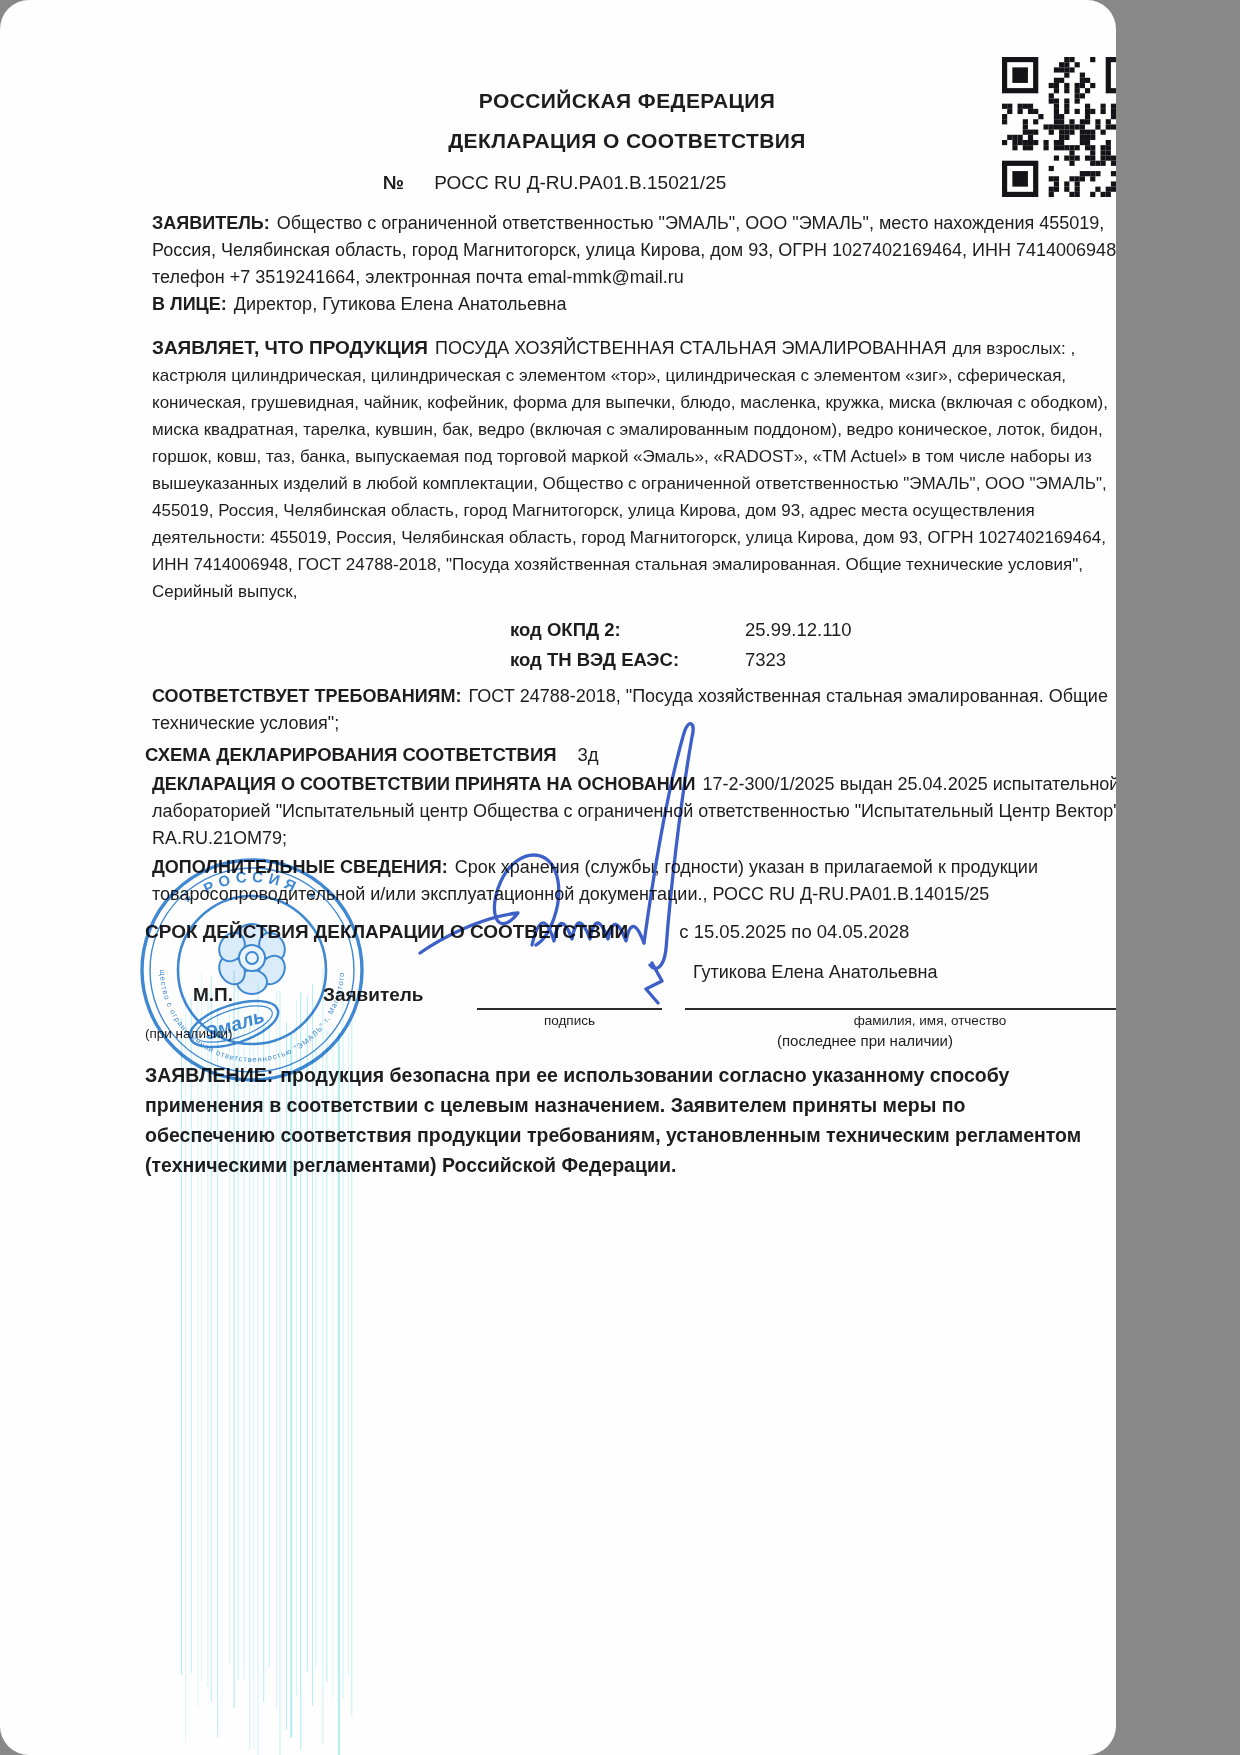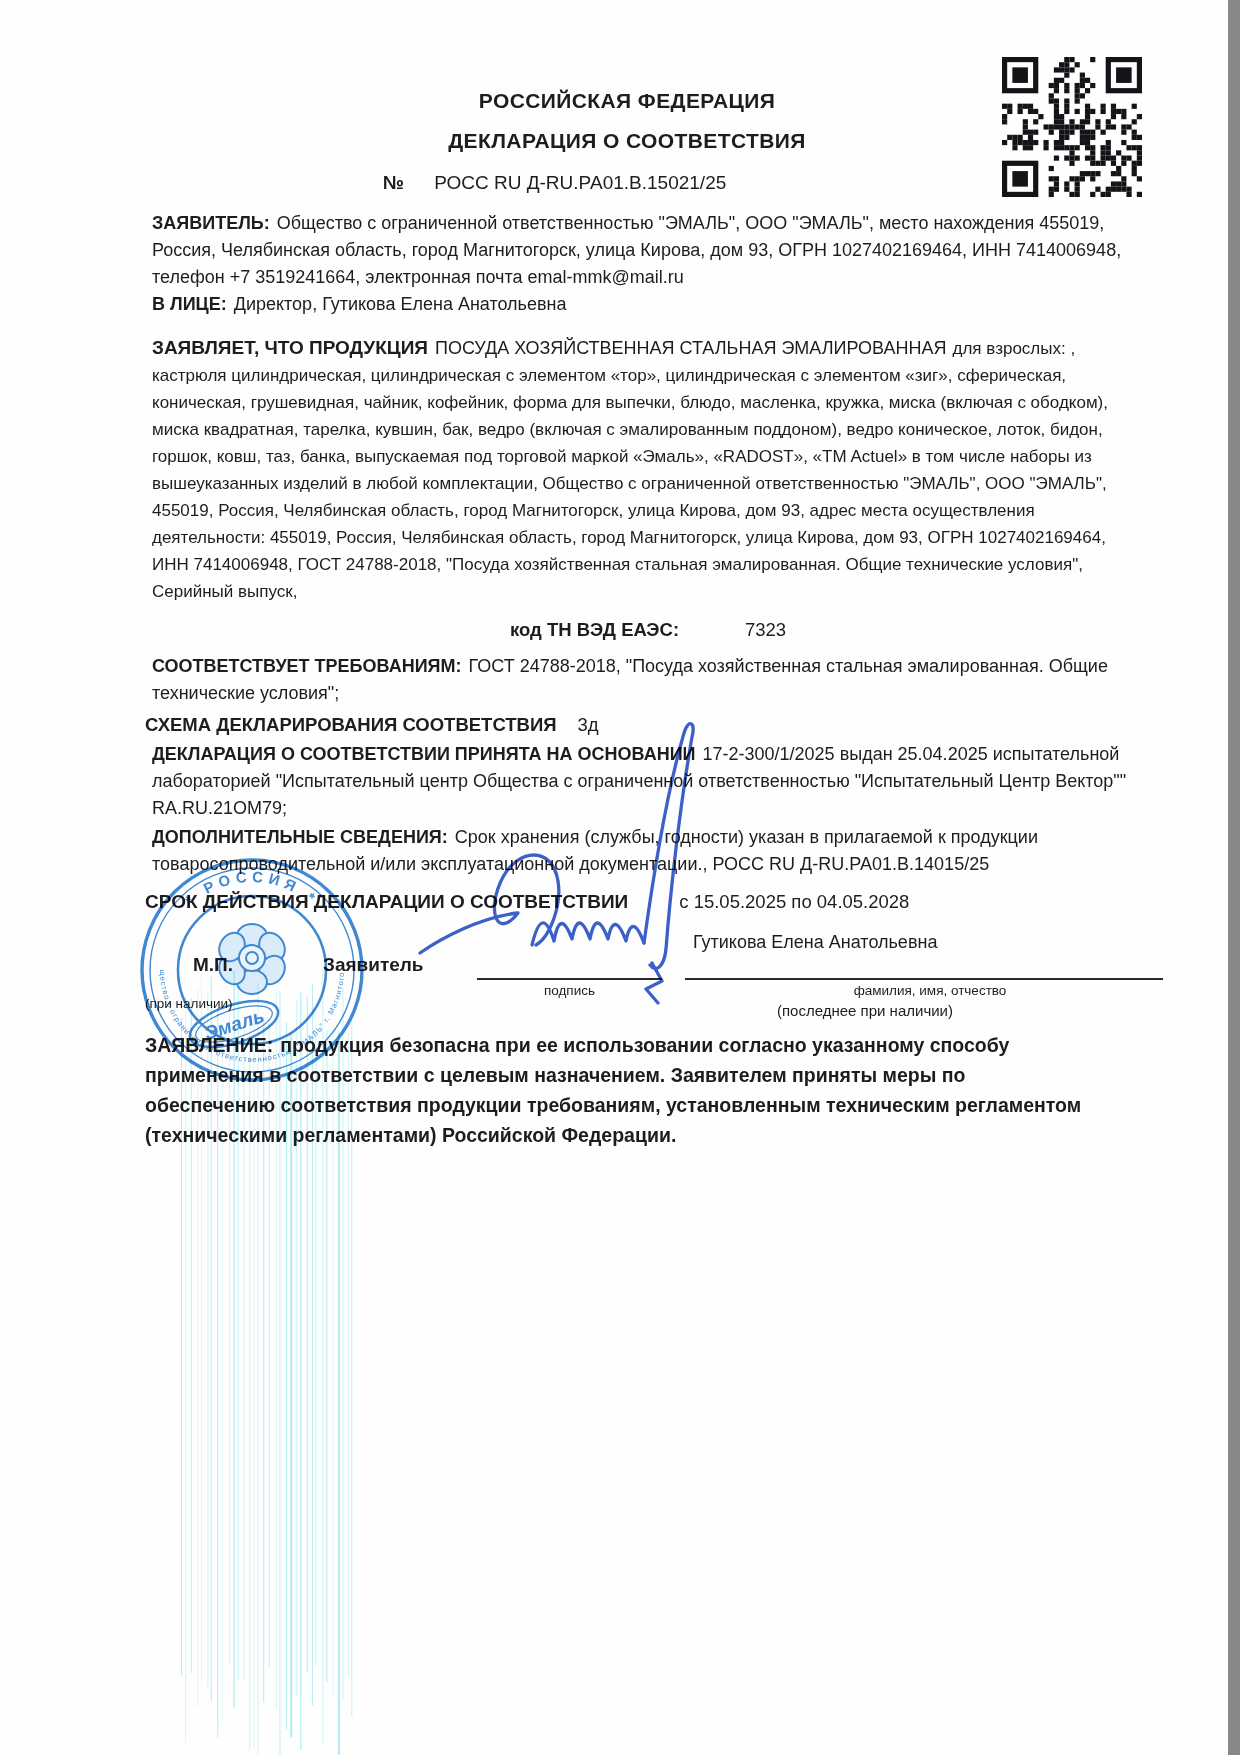--- a/index.html
+++ b/index.html
@@ -1,22 +1,23 @@
 <!DOCTYPE html>
 <html style="--stamp-blue: #2f7fd0; --signature-blue: #2b52c4; --streak-cyan: #5fd9e2; --qr-black: #141418; --text: #1d1d20;"><head>
 <meta charset="utf-8">
 <style>
   html,body{margin:0;padding:0;background:#888;}
   .page{
     position:relative;
-    width:1228px;height:1755px;
+    width:1116px;height:1755px;
     background:#fefefe;
     font-family:"Liberation Sans","DejaVu Sans",sans-serif;
     color:#1d1d20;
     overflow:hidden;
+    border-radius:29px;
   }
   .content{position:absolute;left:145px;top:88px;width:992px;}
   .head-center{text-align:center;transform:translateX(-14px);}
   .t1,.t2{font-weight:bold;font-size:21px;letter-spacing:.4px;line-height:26px;margin:0;}
   .t2{margin-top:14px;}
   .num-row{display:flex;gap:30px;margin-top:18px;margin-left:238px;font-size:19px;align-items:baseline;}
   .num-row .no{font-weight:bold;}
   p{margin:0;}
   .para{font-size:18px;line-height:27px;margin-top:16px;text-align:left;margin-left:7px;}
   .para.tight{margin-top:0;}
@@ -67,20 +68,24 @@
       <span>РОСС RU Д-RU.РА01.В.15021/25</span>
     </div>
 
     <p class="para"><span class="lbl">ЗАЯВИТЕЛЬ:</span><span>Общество с ограниченной ответственностью "ЭМАЛЬ", ООО "ЭМАЛЬ", место нахождения 455019, Россия, Челябинская область, город Магнитогорск, улица Кирова, дом 93, ОГРН 1027402169464, ИНН 7414006948, телефон +7 3519241664, электронная почта emal-mmk@mail.ru</span></p>
 
     <p class="para tight"><span class="lbl">В ЛИЦЕ:</span><span>Директор, Гутикова Елена Анатольевна</span></p>
 
     <p class="para"><span class="lbl decl-lbl">ЗАЯВЛЯЕТ, ЧТО ПРОДУКЦИЯ</span><span class="caps">ПОСУДА ХОЗЯЙСТВЕННАЯ СТАЛЬНАЯ ЭМАЛИРОВАННАЯ</span><span class="small-details">для взрослых: , кастрюля цилиндрическая, цилиндрическая с элементом «тор», цилиндрическая с элементом «зиг», сферическая, коническая, грушевидная, чайник, кофейник, форма для выпечки, блюдо, масленка, кружка, миска (включая с ободком), миска квадратная, тарелка, кувшин, бак, ведро (включая с эмалированным поддоном), ведро коническое, лоток, бидон, горшок, ковш, таз, банка, выпускаемая под торговой маркой «Эмаль», «RADOST», «TM Actuel» в том числе наборы из вышеуказанных изделий в любой комплектации, Общество с ограниченной ответственностью "ЭМАЛЬ", ООО "ЭМАЛЬ", 455019, Россия, Челябинская область, город Магнитогорск, улица Кирова, дом 93, адрес места осуществления деятельности: 455019, Россия, Челябинская область, город Магнитогорск, улица Кирова, дом 93, ОГРН 1027402169464, ИНН 7414006948, ГОСТ 24788-2018, "Посуда хозяйственная стальная эмалированная. Общие технические условия", Серийный выпуск,</span></p>
 
     <div class="codes">
+      <div class="code-row">
+        <span class="c-lbl">код ОКПД 2:</span>
+        <span>25.99.12.110</span>
+      </div>
       <div class="code-row">
         <span class="c-lbl">код ТН ВЭД ЕАЭС:</span>
         <span>7323</span>
       </div>
     </div>
 
     <p class="para" style="margin-top:8px"><span class="lbl">СООТВЕТСТВУЕТ ТРЕБОВАНИЯМ:</span><span>ГОСТ 24788-2018, "Посуда хозяйственная стальная эмалированная. Общие технические условия";</span></p>
 
     <p class="inline-pair"><span class="lbl">СХЕМА ДЕКЛАРИРОВАНИЯ СООТВЕТСТВИЯ</span><span class="v">3д</span></p>
 

